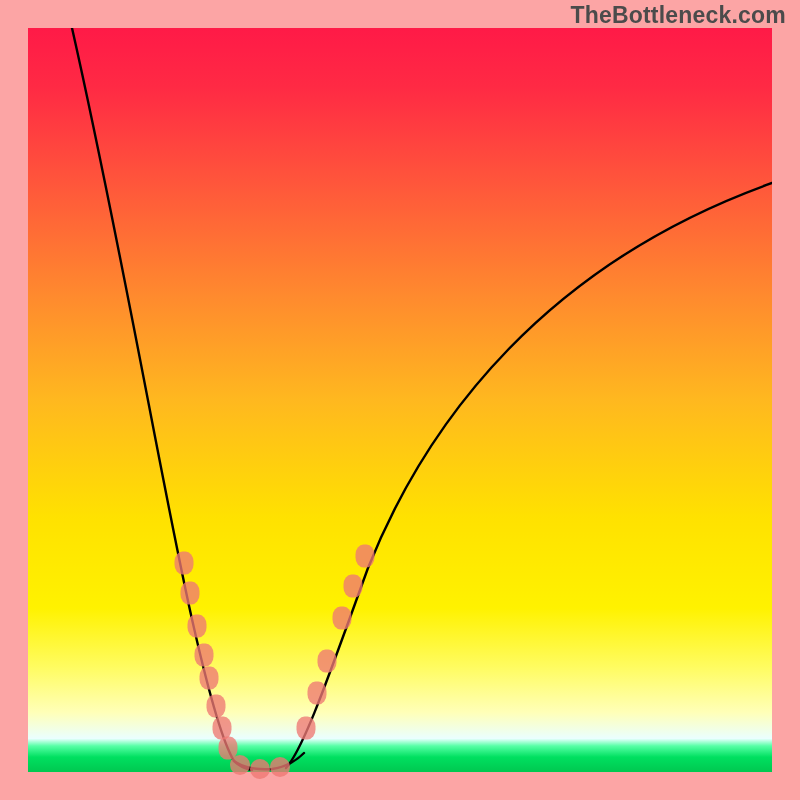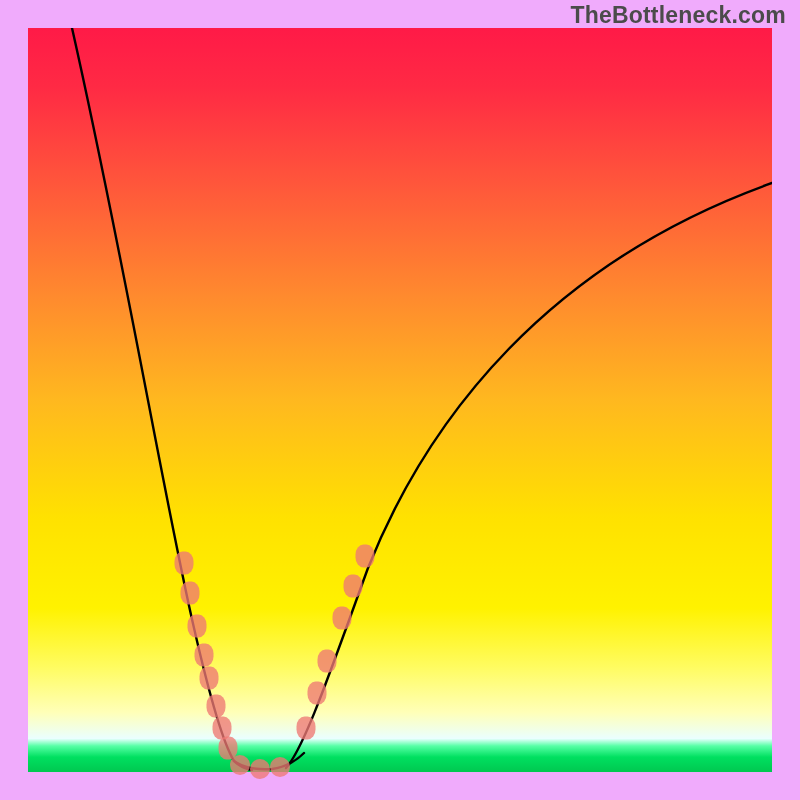--- a/index.html
+++ b/index.html
@@ -9,21 +9,21 @@
     height: 800px;
     background: #000;
     overflow: hidden;
   }
   .frame {
     position: absolute;
     left: 0;
     top: 0;
     width: 800px;
     height: 800px;
-    background: #f0abfc;
+    background: #fca5a5;
   }
   .plot {
     position: absolute;
     left: 28px;
     top: 28px;
     width: 744px;
     height: 744px;
     background: linear-gradient(
       to bottom,
       #ff1a47 0%,

